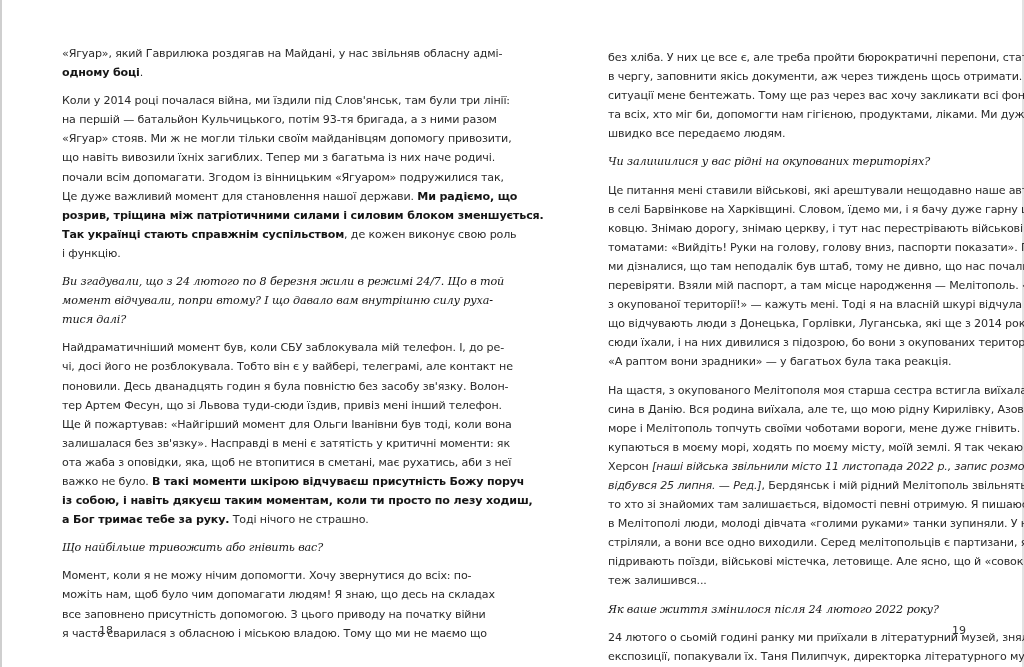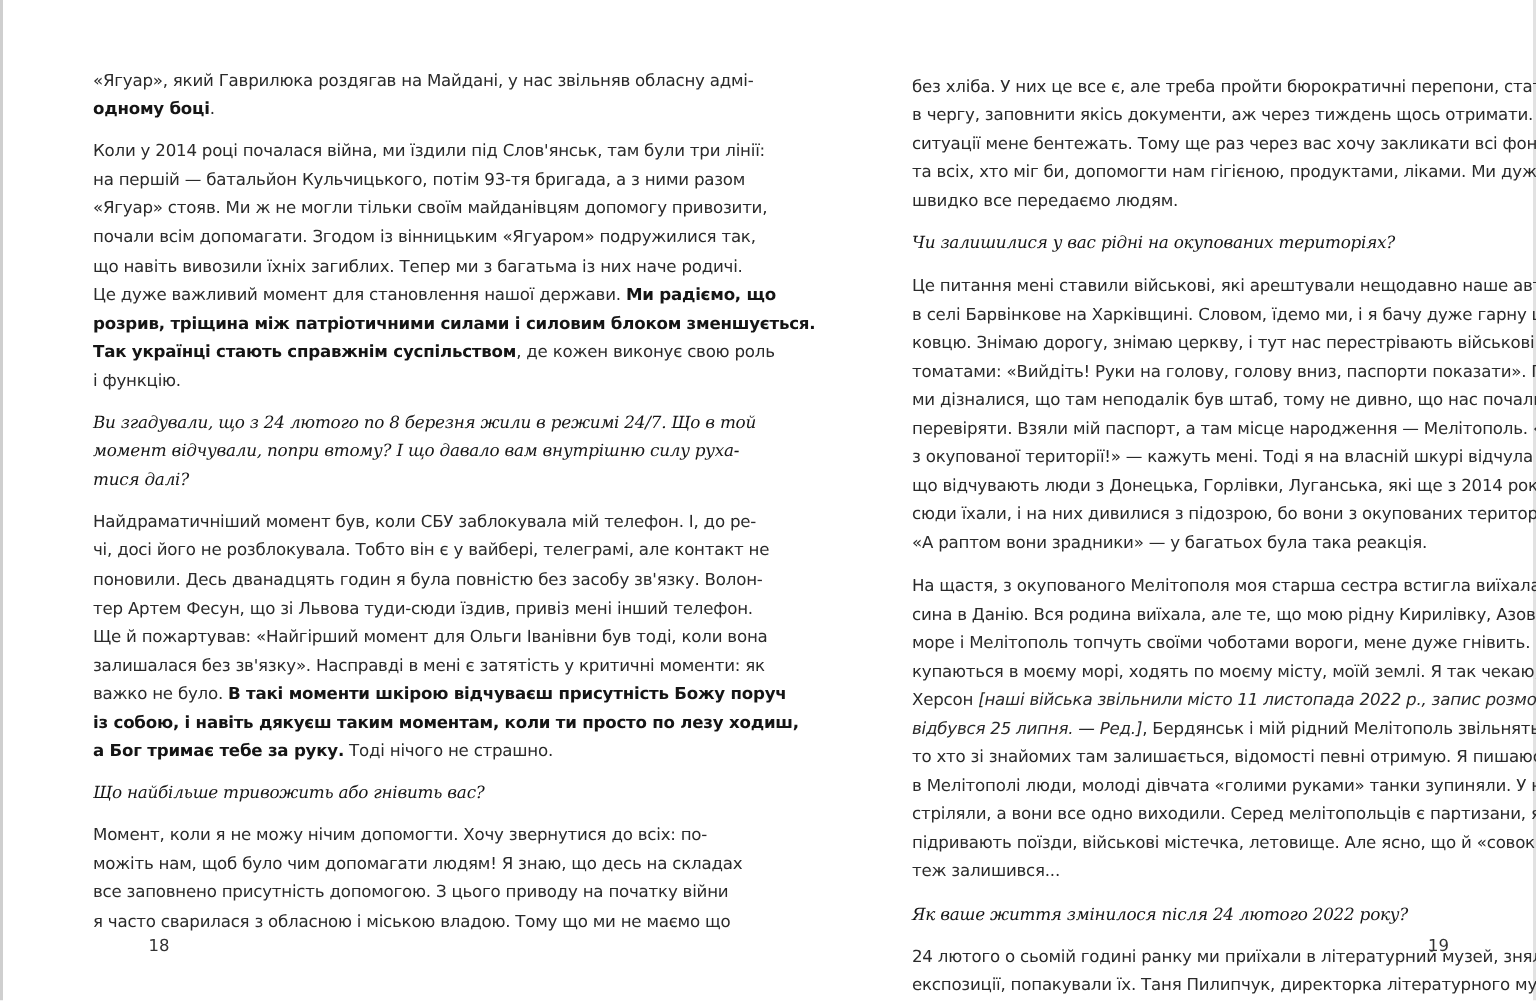--- a/index.html
+++ b/index.html
@@ -41,37 +41,38 @@
   <div class="edge-right"></div>
 
   <div class="page page-left">
     <div class="textblock">
         <div class="line"><span>«Ягуар», який Гаврилюка роздягав на Майдані, у нас звільняв обласну адмі-</span></div>
         <div class="line last"><span class="b">одному боці</span><span>.</span></div>
         <div class="para-gap"></div>
         <div class="line"><span>Коли у 2014 році почалася війна, ми їздили під Слов'янськ, там були три лінії:</span></div>
         <div class="line"><span>на першій — батальйон Кульчицького, потім 93-тя бригада, а з ними разом</span></div>
         <div class="line"><span>«Ягуар» стояв. Ми ж не могли тільки своїм майданівцям допомогу привозити,</span></div>
+        <div class="line"><span>що навіть вивозили їхніх загиблих. Тепер ми з багатьма із них наче родичі.</span></div>
         <div class="line"><span>почали всім допомагати. Згодом із вінницьким «Ягуаром» подружилися так,</span></div>
-        <div class="line"><span>що навіть вивозили їхніх загиблих. Тепер ми з багатьма із них наче родичі.</span></div>
         <div class="line"><span>Це дуже важливий момент для становлення нашої держави. </span><span class="b">Ми радіємо, що</span></div>
         <div class="line"><span class="b">розрив, тріщина між патріотичними силами і силовим блоком зменшується.</span></div>
         <div class="line"><span class="b">Так українці стають справжнім суспільством</span><span>, де кожен виконує свою роль</span></div>
         <div class="line last"><span>і функцію.</span></div>
         <div class="para-gap"></div>
         <div class="line"><span class="q">Ви згадували, що з 24 лютого по 8 березня жили в режимі 24/7. Що в той</span></div>
         <div class="line"><span class="q">момент відчували, попри втому? І що давало вам внутрішню силу руха-</span></div>
         <div class="line last"><span class="q">тися далі?</span></div>
         <div class="para-gap"></div>
         <div class="line"><span>Найдраматичніший момент був, коли СБУ заблокувала мій телефон. І, до ре-</span></div>
         <div class="line"><span>чі, досі його не розблокувала. Тобто він є у вайбері, телеграмі, але контакт не</span></div>
         <div class="line"><span>поновили. Десь дванадцять годин я була повністю без засобу зв'язку. Волон-</span></div>
         <div class="line"><span>тер Артем Фесун, що зі Львова туди-сюди їздив, привіз мені інший телефон.</span></div>
         <div class="line"><span>Ще й пожартував: «Найгірший момент для Ольги Іванівни був тоді, коли вона</span></div>
         <div class="line"><span>залишалася без зв'язку». Насправді в мені є затятість у критичні моменти: як</span></div>
+        <div class="line"><span>ота жаба з оповідки, яка, щоб не втопитися в сметані, має рухатись, аби з неї</span></div>
         <div class="line"><span>важко не було. </span><span class="b">В такі моменти шкірою відчуваєш присутність Божу поруч</span></div>
         <div class="line"><span class="b">із собою, і навіть дякуєш таким моментам, коли ти просто по лезу ходиш,</span></div>
         <div class="line last"><span class="b">а Бог тримає тебе за руку.</span><span> Тоді нічого не страшно.</span></div>
         <div class="para-gap"></div>
         <div class="line last"><span class="q">Що найбільше тривожить або гнівить вас?</span></div>
         <div class="para-gap"></div>
         <div class="line"><span>Момент, коли я не можу нічим допомогти. Хочу звернутися до всіх: по-</span></div>
         <div class="line"><span>можіть нам, щоб було чим допомагати людям! Я знаю, що десь на складах</span></div>
         <div class="line"><span>все заповнено присутність допомогою. З цього приводу на початку війни</span></div>
         <div class="line"><span>я часто сварилася з обласною і міською владою. Тому що ми не маємо що</span></div>

